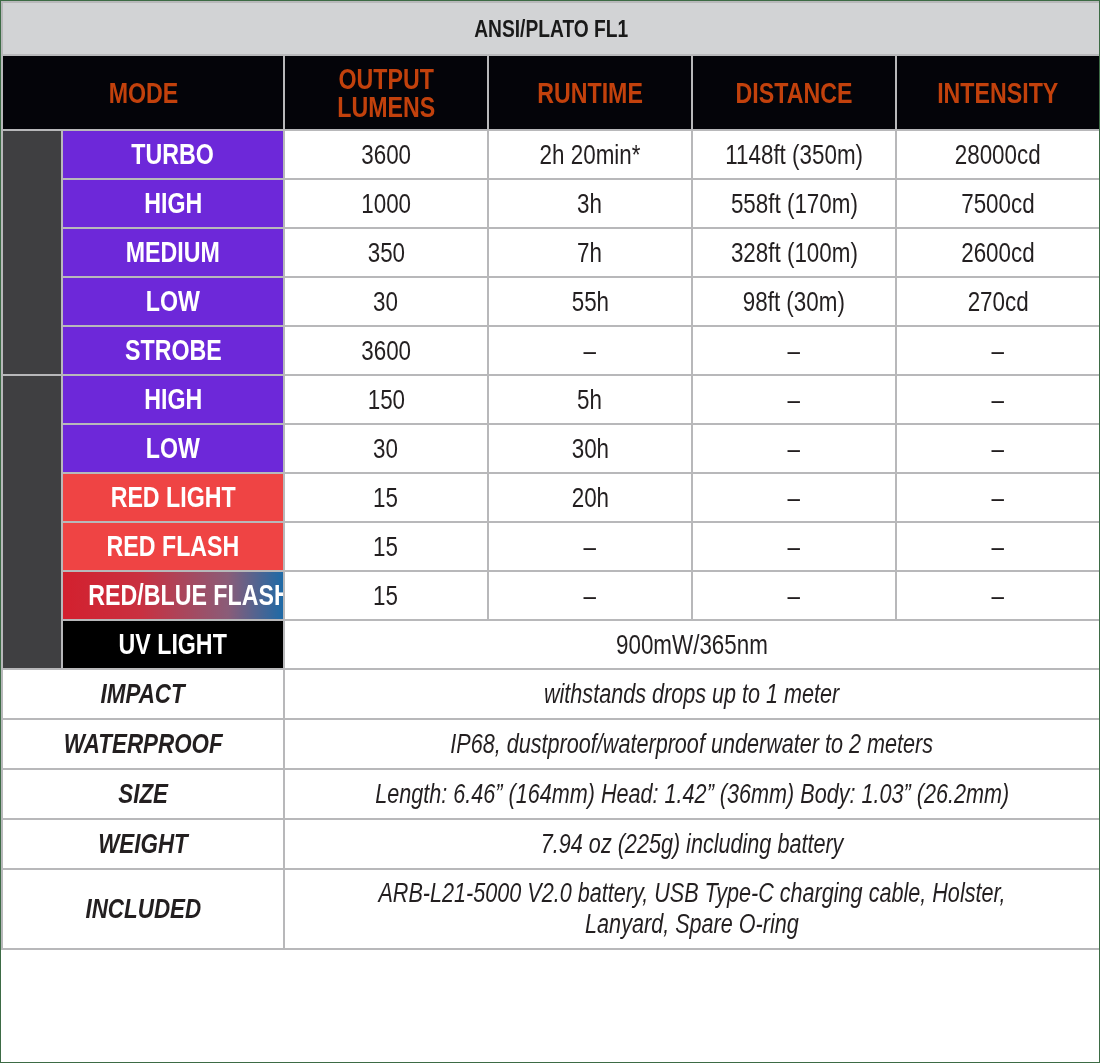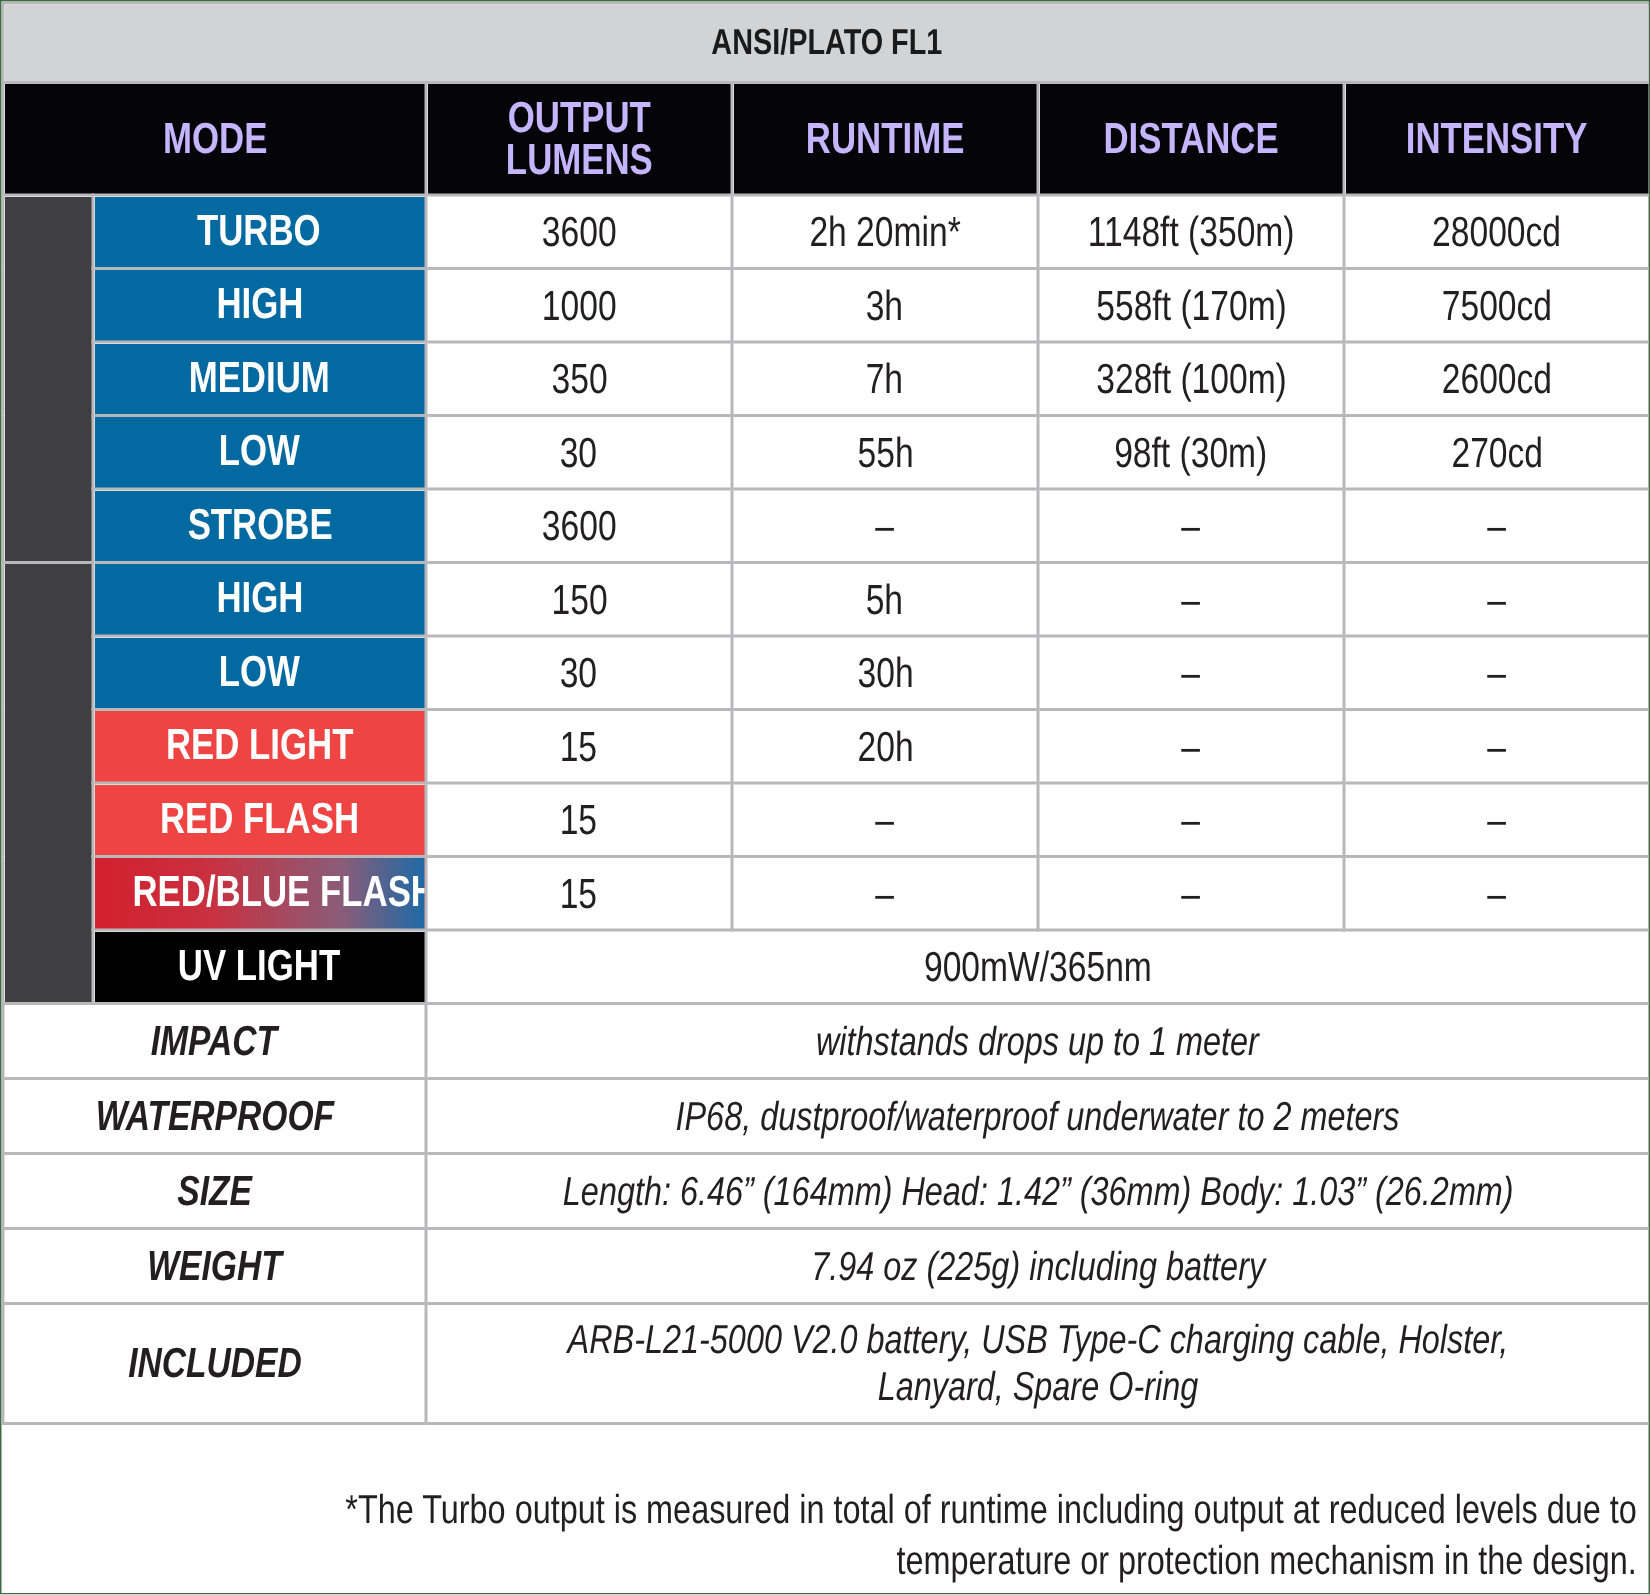--- a/index.html
+++ b/index.html
@@ -3,27 +3,27 @@
 <meta charset="utf-8">
 <style>
   html, body { margin: 0; padding: 0; background: #ffffff; }
   body { width: 1100px; height: 1063px; overflow: hidden; font-family: "Liberation Sans", sans-serif; }
   .frame { position: relative; width: 1100px; height: 1063px; box-sizing: border-box; border: 1px solid #3d6b45; background: #fff; overflow: hidden; }
   table.spec { border-collapse: collapse; width: 1098px; table-layout: fixed; padding-left: 20px; }
   table.spec td { text-align: center; vertical-align: middle; padding: 0; border: 2px solid #b8b8ba; overflow: hidden; }
   .cond { display: inline-block; transform: scaleX(0.80); transform-origin: center; white-space: nowrap; }
   .title-row td { background: #d2d3d5; height: 51px; border-top: none; border-left: none; border-right: none; border-bottom: 3px solid #a9aaac; }
   .title-row .cond { font-weight: bold; font-size: 24px; color: #1a1a1a; }
-  .hdr-row td { background: #040409; color: #c4b5fd; height: 73px; border-color: #bdbdbf; border-top: none; }
+  .hdr-row td { background: #040409; color: #c2410c; height: 73px; border-color: #bdbdbf; border-top: none; }
   .hdr-row .cond { font-weight: bold; font-size: 29px; line-height: 28px; }
   .grp { background: #3f3f41; color: #fff; border-color: #cfcfd1; }
   .grp .vert { display: inline-block; transform: rotate(-90deg) scaleX(0.82); white-space: nowrap; font-weight: bold; font-size: 23px; }
   .mode { color: #fff; height: 47px; border-color: #cfcfd1; }
   .mode .cond { font-weight: bold; font-size: 29px; }
-  .mode.gray { background: #0369a1; }
+  .mode.gray { background: #6d28d9; }
   .mode.red { background: #ef4444; }
   .mode.redblue { background: linear-gradient(90deg, #d3202e 0%, #c93040 35%, #8a5c78 75%, #1e6aa6 100%); text-align: center; }
   .mode.uv { background: #000000; }
   .val .cond { font-size: 28px; color: #231f20; }
   .spec-row td { height: 48px; font-style: italic; }
   .spec-label .cond { font-weight: bold; font-size: 28px; color: #231f20; }
   .spec-val .cond { font-size: 27px; color: #231f20; }
   .spec-val.two .cond { line-height: 31px; }
   .note { position: absolute; right: 8px; top: 988px; text-align: right; }
   .note .cond { font-size: 27px; color: #231f20; transform-origin: right; line-height: 34px; display: block; }
@@ -149,17 +149,13 @@
     <td colspan="2" class="spec-label"><span class="cond">WEIGHT</span></td>
     <td colspan="4" class="spec-val"><span class="cond">7.94 oz (225g) including battery</span></td>
   </tr>
   <tr class="spec-row" style="height:78px">
     <td colspan="2" class="spec-label" style="height:78px"><span class="cond">INCLUDED</span></td>
     <td colspan="4" class="spec-val two"><span class="cond"><span>ARB-L21-5000 V2.0 battery, USB Type-C charging cable, Holster,</span><br><span>Lanyard, Spare O-ring</span></span></td>
   </tr>
 </tbody>
     </table>
 
-<div class="note">
-  <span class="cond">*The Turbo output is measured in total of runtime including output at reduced levels due to</span>
-  <span class="cond">temperature or protection mechanism in the design.</span>
-</div>
 </div>
 
 </body></html>

